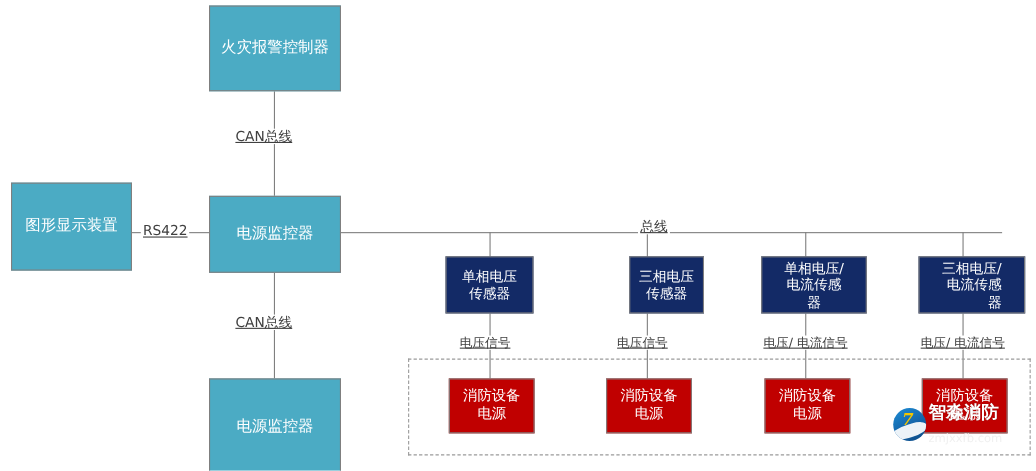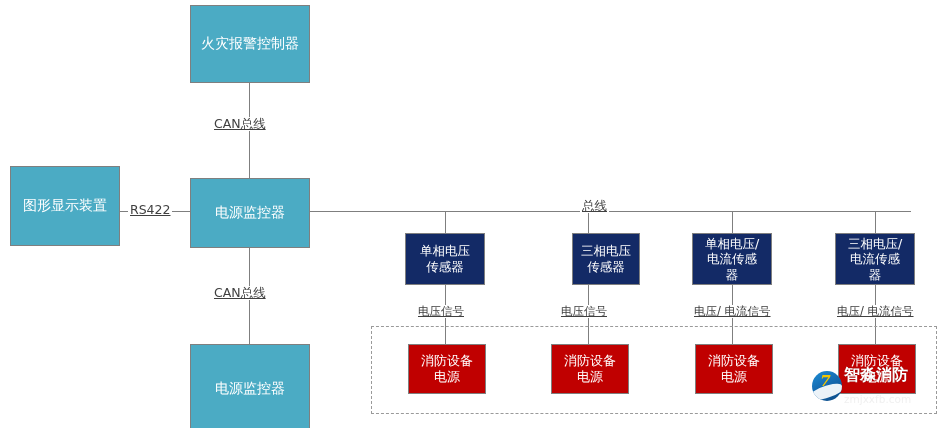--- a/index.html
+++ b/index.html
@@ -166,26 +166,26 @@
   </div>
 
   <div class="box navy" style="left:405px; top:233px; width:80px; height:52px;">
     <span>单相电压
 传感器</span>
   </div>
   <div class="box navy" style="left:548px; top:233px; width:68px; height:52px;margin-left:24px;">
     <span>三相电压
 传感器</span>
   </div>
-  <div class="box navy" style="left:692px; top:233px; width:80px; height:52px;">
+  <div class="box navy" style="left:692px; top:233px; width:96px; height:52px;">
     <span>单相电压/
 电流传感
 器</span>
   </div>
-  <div class="box navy" style="left:835px; top:233px; width:80px; height:52px;">
+  <div class="box navy" style="left:835px; top:233px; width:97px; height:52px;text-align:right;">
     <span>三相电压/
 电流传感
 器</span>
   </div>
 
   <div class="box red" style="left:408px; top:344px; width:78px; height:50px;">
     <span>消防设备
 电源</span>
   </div>
   <div class="box red" style="left:551px; top:344px; width:78px; height:50px;">

